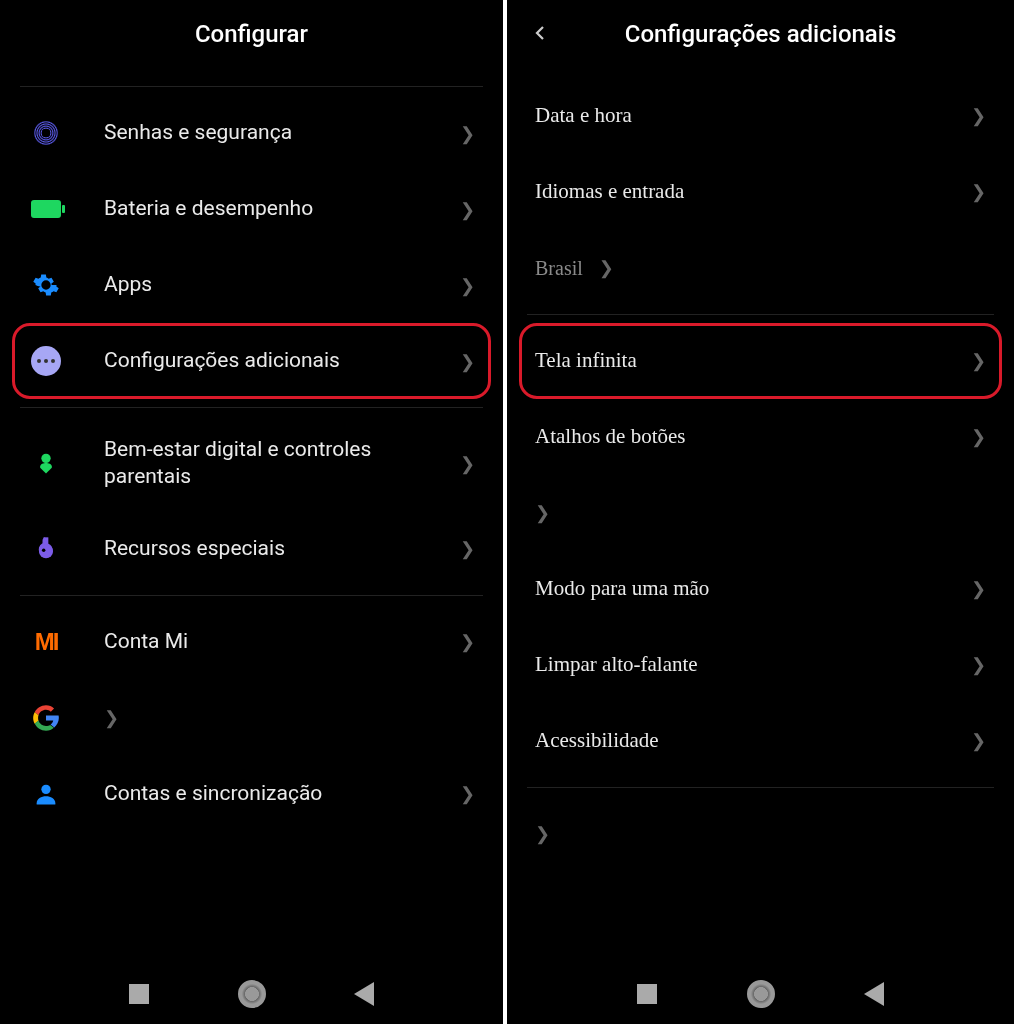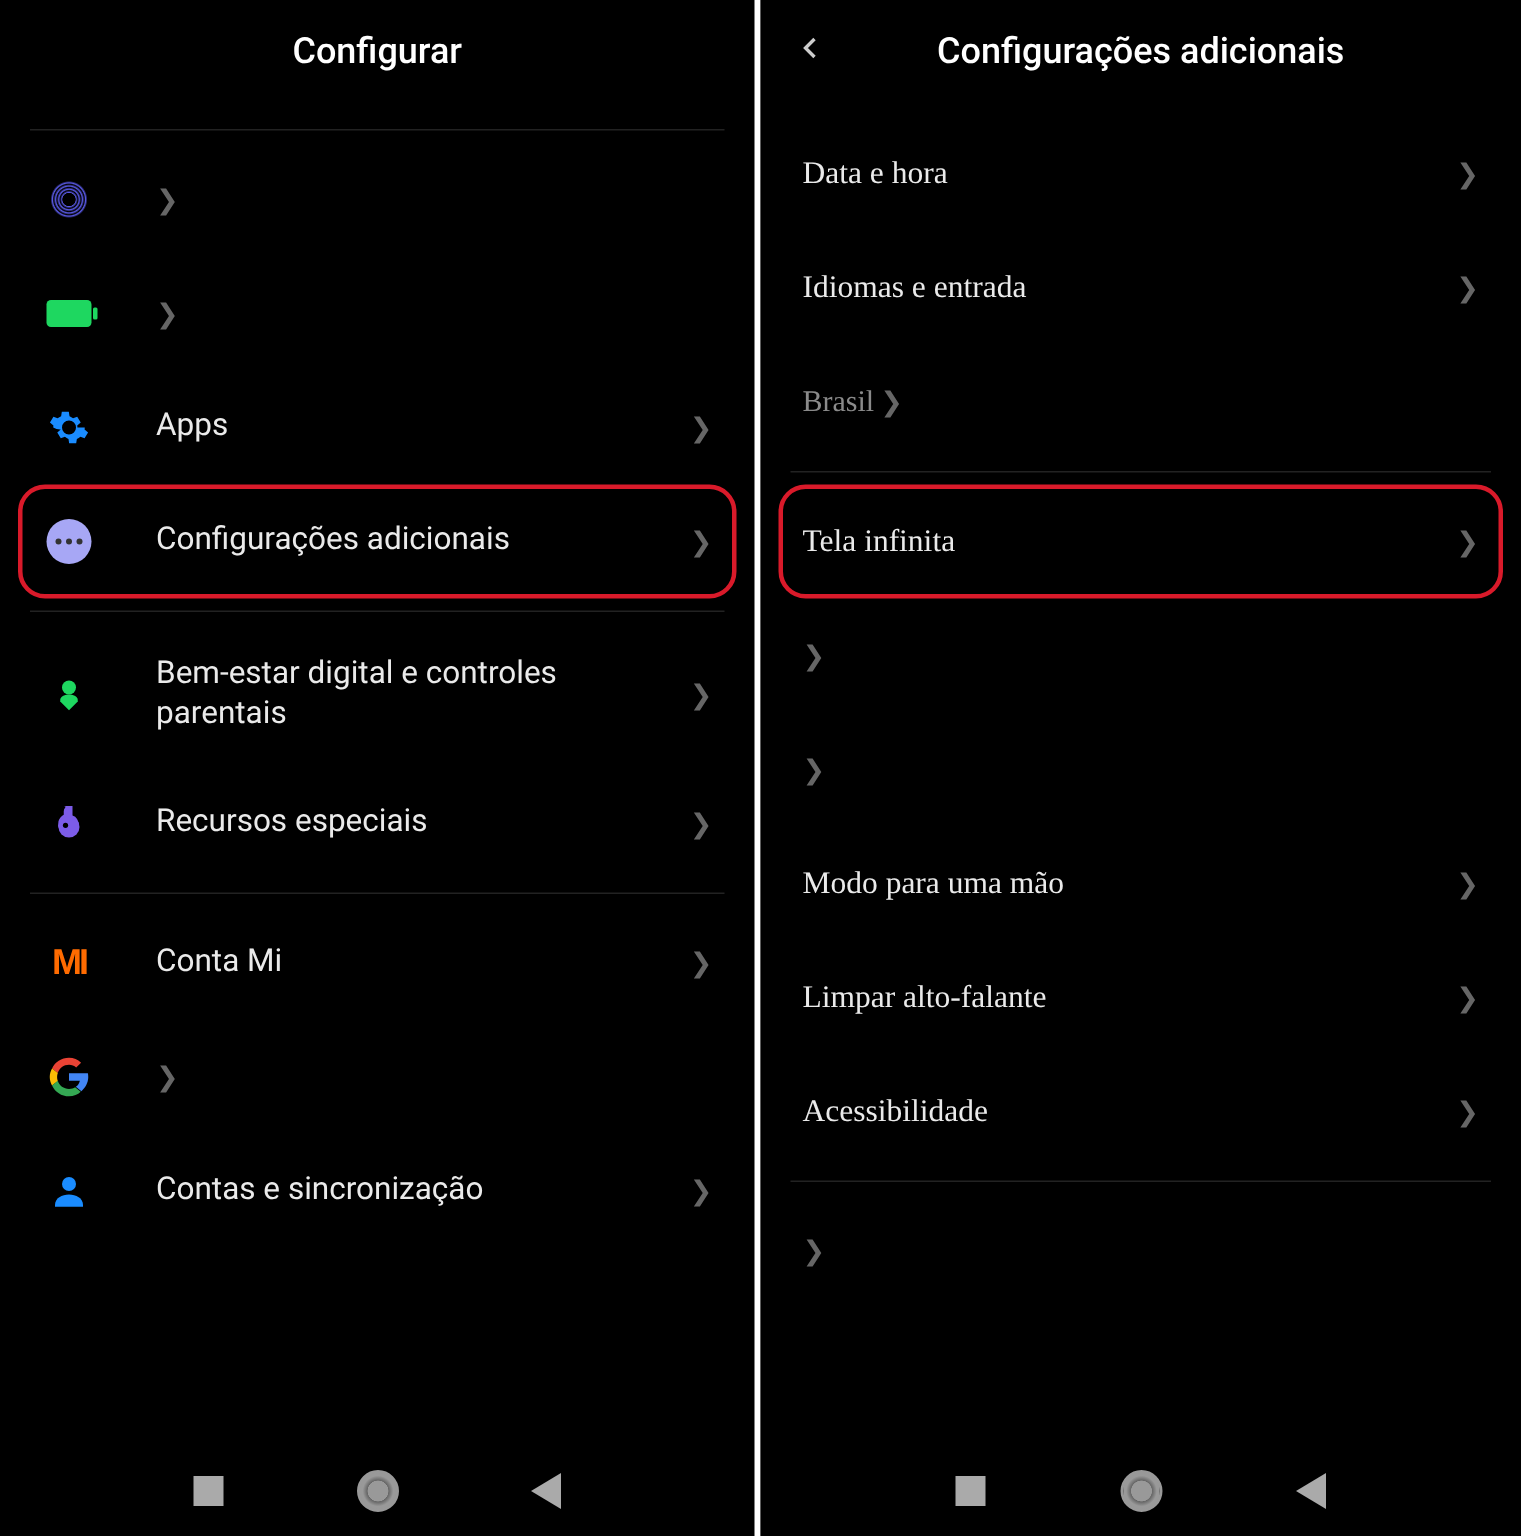--- a/index.html
+++ b/index.html
@@ -80,21 +80,21 @@
     }
     .row-label {
       flex: 1;
       font-size: 21px;
       color: #eaeaea;
       line-height: 1.3;
     }
     .row-value {
       color: #8a8a8a;
       font-size: 20px;
-      margin-right: 4px;
+      margin-right: 16px;
     }
     .chevron {
       color: #666;
       font-size: 18px;
     }
     .navbar {
       height: 60px;
       display: flex;
       align-items: center;
       justify-content: space-evenly;
@@ -159,27 +159,29 @@
   <div class="header">
     <span class="header-title">Configurar</span>
   </div>
   <div class="content">
     <div class="divider"></div>
 
     <div class="row">
       <span class="icon-wrap">
           <span class="ic-fingerprint"></span>
         </span>
+      <span class="row-label">Senhas e segurança</span>
       <span class="chevron">❯</span>
     </div>
 
     <div class="row">
       <span class="icon-wrap">
           <span class="ic-battery"></span>
         </span>
+      <span class="row-label">Bateria e desempenho</span>
       <span class="chevron">❯</span>
     </div>
 
     <div class="row">
       <span class="icon-wrap">
         <svg class="ic-gear" viewBox="0 0 24 24">
             <path fill="#1a8cff" d="M12 8a4 4 0 100 8 4 4 0 000-8zm9 4a7 7 0 01-.1 1.2l2 1.6-2 3.4-2.4-.9a7 7 0 01-2 1.2l-.4 2.5h-4l-.4-2.5a7 7 0 01-2-1.2l-2.4.9-2-3.4 2-1.6A7 7 0 013 12a7 7 0 01.1-1.2l-2-1.6 2-3.4 2.4.9a7 7 0 012-1.2L7.9 3h4l.4 2.5a7 7 0 012 1.2l2.4-.9 2 3.4-2 1.6c.1.4.1.8.1 1.2z"></path>
           </svg>
       </span>
       <span class="row-label">Apps</span>
@@ -290,20 +292,21 @@
     </div>
 
     <div class="divider"></div>
 
     <div class="row row-noicon highlighted">
       <span class="row-label">Tela infinita</span>
       <span class="chevron">❯</span>
     </div>
 
     <div class="row row-noicon">
+      <span class="row-label">Atalhos de botões</span>
       <span class="chevron">❯</span>
     </div>
 
     <div class="row row-noicon">
       <span class="chevron">❯</span>
     </div>
 
     <div class="row row-noicon">
       <span class="row-label">Modo para uma mão</span>
       <span class="chevron">❯</span>

